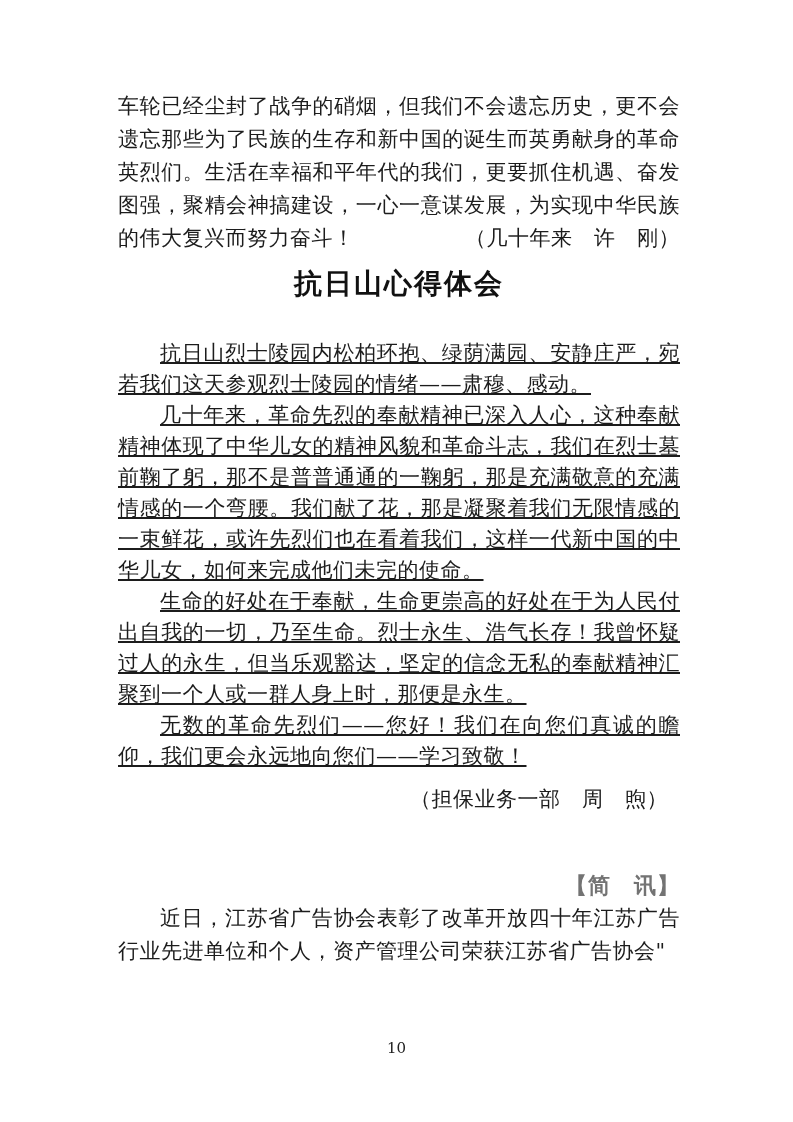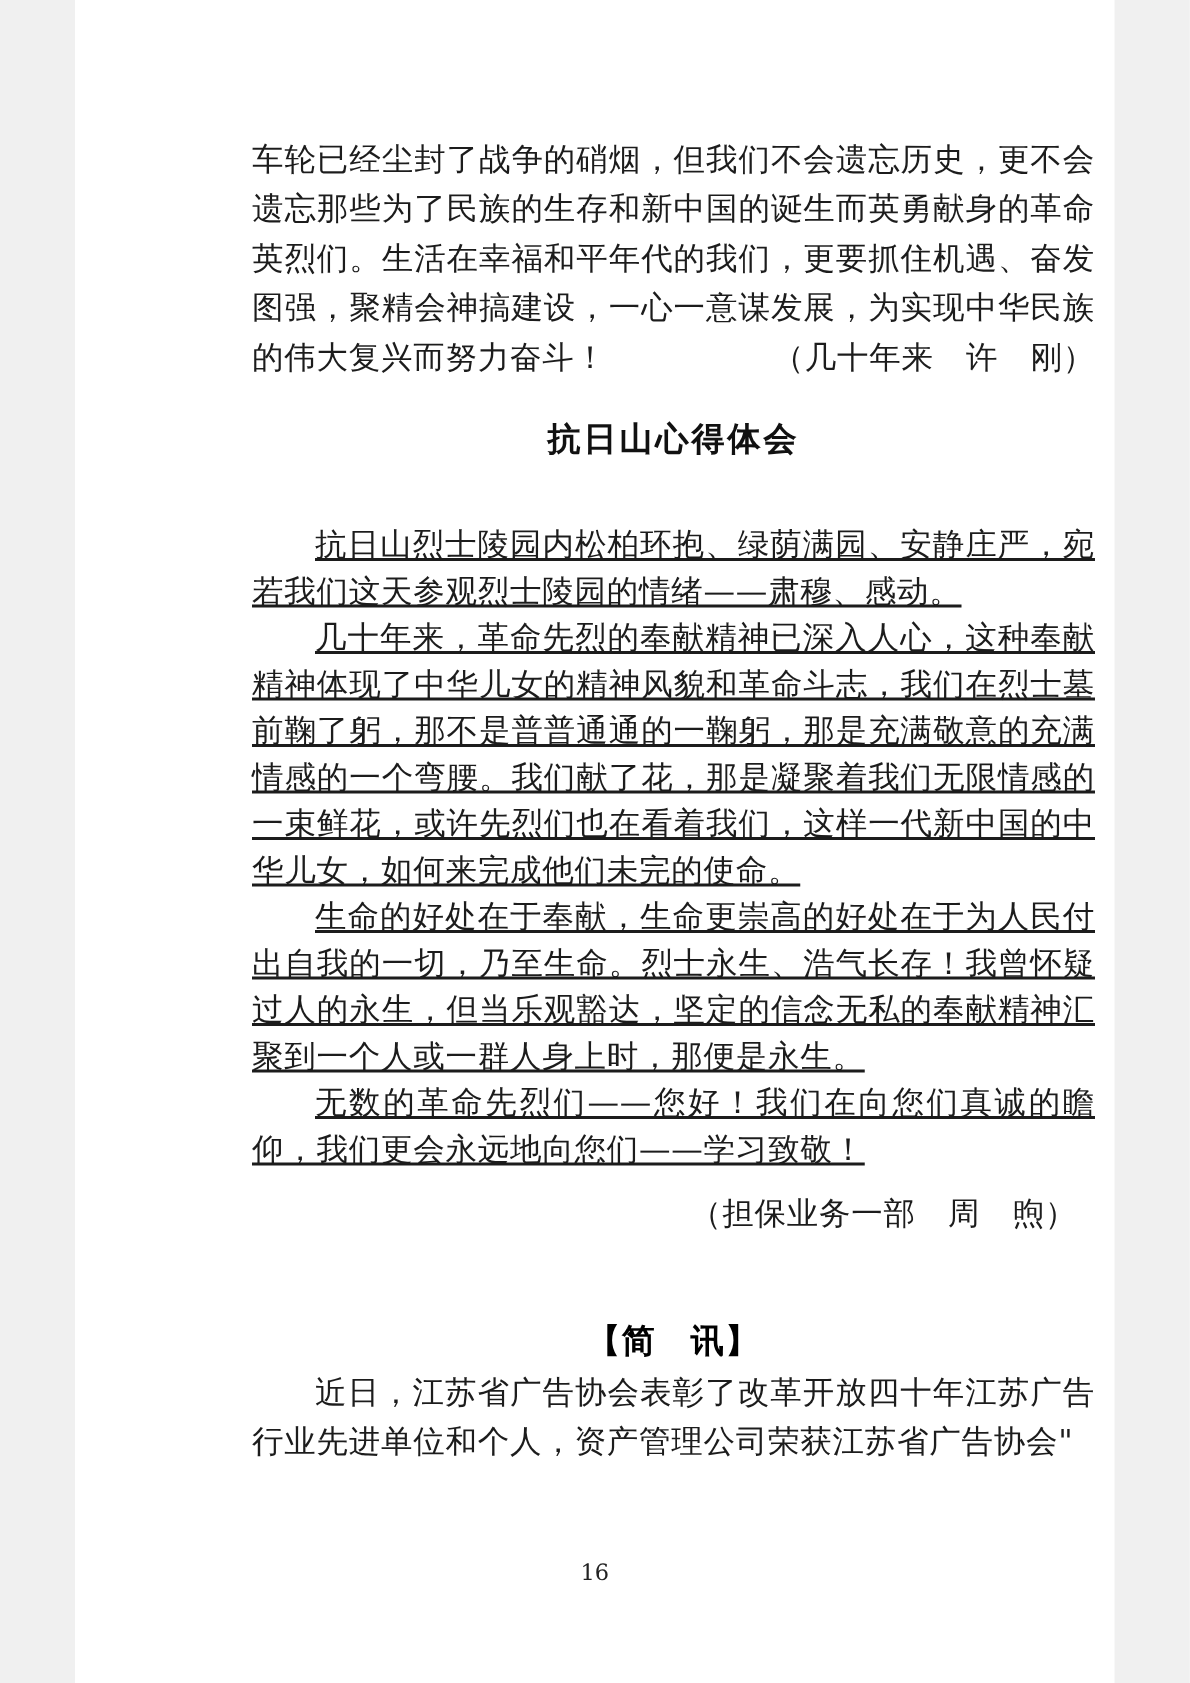--- a/index.html
+++ b/index.html
@@ -2,21 +2,21 @@
 <html lang="zh"><head>
 <meta charset="utf-8">
 <style>
   html, body {
     margin: 0;
     padding: 0;
     background: #f0f0f0;
   }
   .page {
     position: relative;
-    width: 693px;
+    width: 793px;
     height: 1122px;
     margin: 0 auto;
     background: #ffffff;
     overflow: hidden;
     font-family: "DejaVu Serif", "Liberation Serif", serif;
     color: #1c1c1c;
   }
   .content {
     position: absolute;
     left: 118px;
@@ -36,48 +36,48 @@
     text-decoration: underline;
   }
   .indent {
     text-indent: 2em;
   }
   .inline-sig {
     float: right;
     letter-spacing: 0.5px;
   }
   .article-title {
-    margin: 22px 0 0 0;
+    margin: 12px 0 0 0;
     font-family: "DejaVu Sans", "Liberation Sans", sans-serif;
     font-weight: bold;
-    font-size: 22px;
+    font-size: 28px;
     line-height: 33px;
     letter-spacing: 2px;
     text-align: center;
     color: #111111;
   }
   .first-s2 {
     margin-top: 38px;
   }
   .signature-line {
     margin: 12px;
     font-size: 21px;
     line-height: 31px;
     letter-spacing: 0.5px;
     text-align: right;
   }
   .brief-header {
     margin: 54px 0 0 0;
-    font-family: Liberation Mono, monospace;
+    font-family: Liberation Serif, serif;
     font-weight: bold;
     font-size: 22px;
     line-height: 33px;
     letter-spacing: 1px;
-    text-align: center;
-    color: #000000;
+    text-align: right;
+    color: #737373;
   }
   .page-number {
     position: absolute;
     top: 1038px;
     left: 0;
     width: 100%;
     text-align: center;
     font-size: 15px;
     line-height: 20px;
     color: #222222;
@@ -99,14 +99,14 @@
     <p class="body-text s2 indent">无数的革命先烈们——您好！我们在向您们真诚的瞻仰，我们更会永远地向您们——学习致敬！</p>
 
     <p class="signature-line">（担保业务一部　周　煦）</p>
 
     <h2 class="brief-header">【简　讯】</h2>
 
     <p class="body-text indent">近日，江苏省广告协会表彰了改革开放四十年江苏广告行业先进单位和个人，资产管理公司荣获江苏省广告协会"</p>
 
   </div>
 
-  <div class="page-number">16</div>
+  <div class="page-number">10</div>
 </div>
 
 </body></html>

